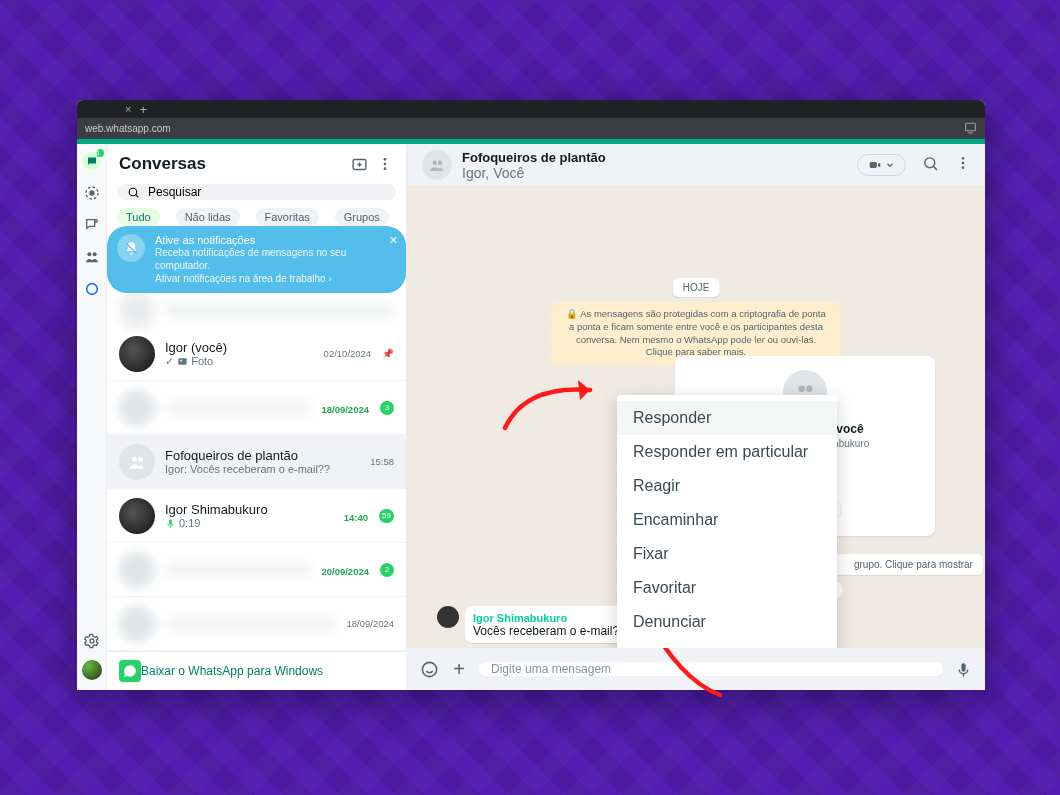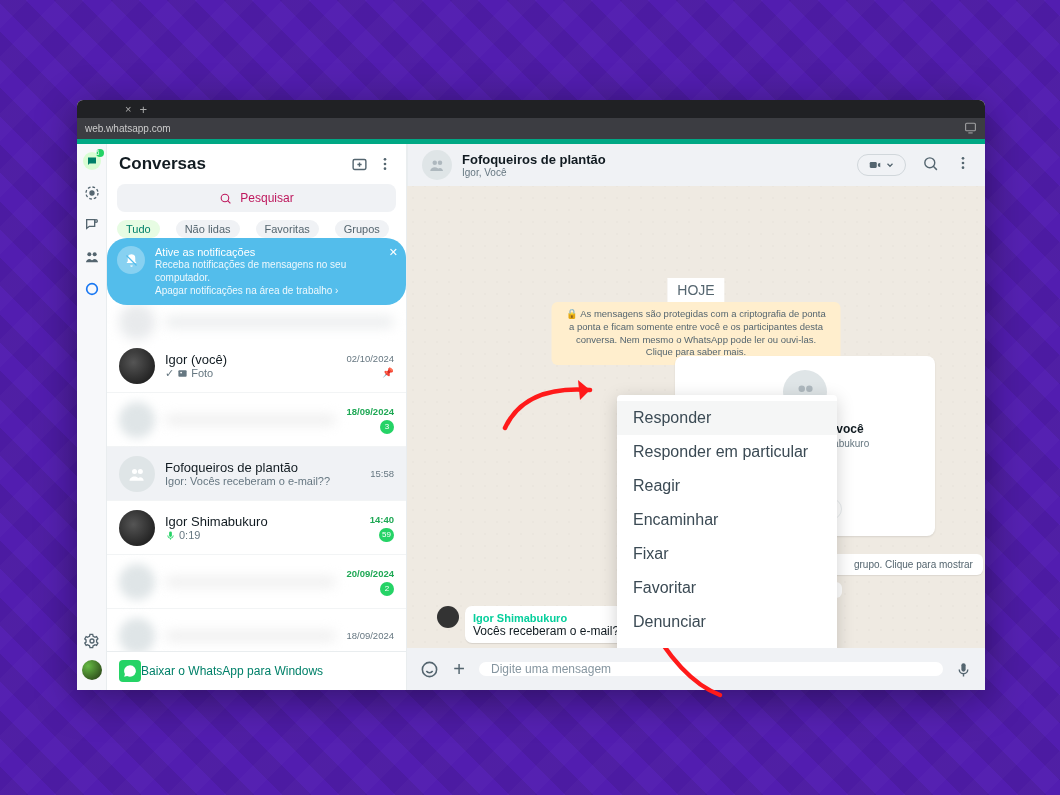--- a/index.html
+++ b/index.html
@@ -30,59 +30,59 @@
   .rail .ico { width:18px; height:18px; color:#54656f; display:flex; align-items:center; justify-content:center; position:relative;}
   .rail .active-ico { background:#d9fdd3; border-radius:50%; padding:3px; color:#008069;}
   .rail .dot-badge { position:absolute; top:-3px; right:-3px; background:#25d366; color:#fff; border-radius:8px; font-size:7px; min-width:8px; height:8px;}
   .rail-bottom { margin-top:auto; padding-bottom:10px; display:flex; flex-direction:column; align-items:center; gap:10px;}
   .rail .avatar-sm { width:20px; height:20px; border-radius:50%; background: radial-gradient(circle at 30% 30%, #6b4, #231);}
 
   .sidebar { width:300px; border-right:1px solid #e9edef; background:#fff; display:flex; flex-direction:column; min-width:0;}
   .sb-head { display:flex; align-items:center; padding:10px 12px 6px; gap:8px;}
   .sb-title { font-size:17px; font-weight:700; color:#111b21; flex:1;}
   .sb-ico { color:#54656f; width:18px; height:18px; display:flex; align-items:center; justify-content:center;}
-  .search { margin:4px 10px; background:#f0f2f5; border-radius:8px; height:28px; display:flex; align-items:center; padding:0 10px; gap:8px; color:#be185d; font-size:12px;justify-content:center;}
+  .search { margin:4px 10px; background:#f0f2f5; border-radius:8px; height:16px; display:flex; align-items:center; padding:0 10px; gap:8px; color:#000000; font-size:12px;}
   .filters { display:flex; gap:16px; padding:4px 10px 0; }
   .chip { font-size:11px; padding:3px 9px; border-radius:12px; background:#f0f2f5; color:#54656f;}
   .chip.on { background:#e7fce3; color:#008069;}
   .notif-banner { background:#53bdeb; color:#fff; padding:8px 10px; display:flex; align-items:flex-start; gap:10px; font-size:11px; position:relative;border-radius:20px;}
   .notif-banner .bell { width:28px; height:28px; border-radius:50%; background:rgba(255,255,255,0.3); display:flex; align-items:center; justify-content:center; flex-shrink:0;}
   .notif-banner .close { position:absolute; right:8px; top:8px;}
   .notif-banner .sub { opacity:0.9; font-size:10px; line-height:1.3;}
   .chatlist { flex:1; overflow:hidden; position:relative;}
   .row { display:flex; align-items:center; padding:6px 12px; gap:10px; border-bottom:1px solid #f2f4f5; min-height:54px;}
   .row .av { width:36px; height:36px; border-radius:50%; background:#dfe5e7; flex-shrink:0;}
   .row .av.blur { filter: blur(5px);}
   .row .av.dark { background: radial-gradient(circle at 40% 40%, #555, #111);}
   .row .av.grp { background:#dfe5e7; display:flex; align-items:center; justify-content:center; color:#fff; font-size:16px;}
   .row .col { flex:1; min-width:0;}
   .row .name { font-size:13px; color:#111b21; white-space:nowrap; overflow:hidden; text-overflow:ellipsis;}
   .row .prev { font-size:11px; color:#667781; white-space:nowrap; overflow:hidden; text-overflow:ellipsis; display:flex; align-items:center; gap:3px;}
-  .row .meta { text-align:right; font-size:9.5px; color:#667781; display:flex; flex-direction:column; align-items:flex-end; gap:3px;}
+  .row .meta { text-align:right; font-size:9.5px; color:#667781; display:flex; flex-direction:row; align-items:flex-end; gap:11px;}
   .row .meta .green { color:#1fa855; font-weight:600;}
   .row .cnt { background:#25d366; color:#fff; border-radius:9px; min-width:14px; height:14px; font-size:8px; display:flex; align-items:center; justify-content:center; padding:0 3px;}
   .row.sel { background:#f0f2f5;}
   .blur-line { height:34px; display:flex; align-items:center; padding:6px 12px; gap:10px;}
   .blur-line .av { width:36px; height:36px; border-radius:50%; background:#e8eaec; filter:blur(6px);}
   .blur-line .bar { flex:1; height:12px; background:#eceeef; border-radius:6px; filter:blur(6px);}
 
   .dl-bar { border-top:1px solid #e9edef; padding:8px 12px; display:flex; align-items:center; gap:0; font-size:12px; color:#008069;}
   .dl-ico { width:22px; height:22px; background:#25d366; border-radius:4px; display:flex; align-items:center; justify-content:center; color:#fff;}
 
   .chat { flex:1; display:flex; flex-direction:column; background:#efeae2; background-image:
       radial-gradient(rgba(0,0,0,0.015) 1px, transparent 1px);
       background-size: 12px 12px; min-width:0;}
   .chat-head { height:42px; background:#f0f2f5; display:flex; align-items:center; padding:0 14px; gap:10px; border-left:1px solid #e9edef;}
   .chat-head .av { width:30px; height:30px; border-radius:50%; background:#dfe5e7; display:flex; align-items:center; justify-content:center; color:#fff;}
   .chat-head .title { font-size:13px; font-weight:600; color:#111b21;}
-  .chat-head .sub { font-size:10px; color:#667781;}
+  .chat-head .sub { font-size:14px; color:#667781;}
   .chat-head .icos { margin-left:auto; display:flex; gap:16px; color:#54656f; align-items:center;}
   .chat-head .video-btn { border:1px solid #d1d7db; border-radius:16px; padding:3px 10px; display:flex; align-items:center; gap:3px; font-size:11px;}
   .chat-body { flex:1; position:relative; overflow:hidden;}
-  .date-chip { position:absolute; left:50%; transform:translateX(-50%); top:92px; background:#fff; padding:4px 10px; font-size:14px; color:#54656f; border-radius:0; box-shadow:0 1px 1px rgba(0,0,0,0.08);}
+  .date-chip { position:absolute; left:50%; transform:translateX(-50%); top:92px; background:#fff; padding:4px 10px; font-size:10px; color:#54656f; border-radius:6px; box-shadow:0 1px 1px rgba(0,0,0,0.08);}
   .enc-chip { position:absolute; left:50%; transform:translateX(-50%); top:116px; background:#ffeecd; padding:6px 12px; font-size:9.5px; color:#54656f; text-align:center; border-radius:6px; max-width:430px; line-height:1.35;}
 
   .group-card { position:absolute; left:268px; top:170px; width:260px; background:#fff; border-radius:8px; box-shadow:0 1px 2px rgba(0,0,0,0.1); padding:14px 14px 16px; }
   .group-card .big-av { width:44px; height:44px; border-radius:50%; background:#dfe5e7; margin:0 auto 8px; display:flex; align-items:center; justify-content:center; color:#fff;}
   .group-card .created { text-align:center; font-size:12px; font-weight:600; color:#111b21;}
   .group-card .pill { display:inline-block; border:1px solid #e9edef; border-radius:14px; padding:4px 12px; font-size:11px; color:#008069; margin-top:8px;}
 
   .desc-chip { position:absolute; left:318px; top:368px; background:#fff; padding:5px 10px; font-size:10px; color:#54656f; border-radius:6px; box-shadow:0 1px 1px rgba(0,0,0,0.08);}
   .unread-chip { position:absolute; left:360px; top:396px; background:#fff; padding:3px 10px; font-size:9px; color:#54656f; border-radius:6px; text-transform:uppercase; letter-spacing:.5px;}
 
@@ -205,21 +205,21 @@
       <div class="notif-banner">
         <div class="bell">
           <svg width="15" height="15" viewBox="0 0 24 24" fill="#fff">
               <path d="M12 2a6 6 0 0 0-6 6v5l-2 3h16l-2-3V8a6 6 0 0 0-6-6zM10 20a2 2 0 0 0 4 0z"></path>
               <line x1="4" y1="4" x2="20" y2="20" stroke="#53bdeb" stroke-width="2"></line>
             </svg>
         </div>
         <div>
           <div style="font-weight:500">Ative as notificações</div>
           <div class="sub">Receba notificações de mensagens no seu computador.</div>
-          <div class="sub">Apagar notificações na área de trabalho  ›</div>
+          <div class="sub">Ativar notificações na área de trabalho  ›</div>
         </div>
         <span class="close">✕</span>
       </div>
 
       <div class="chatlist">
         <div class="blur-line">
             <div class="av"></div>
             <div class="bar"></div>
           </div>
 

